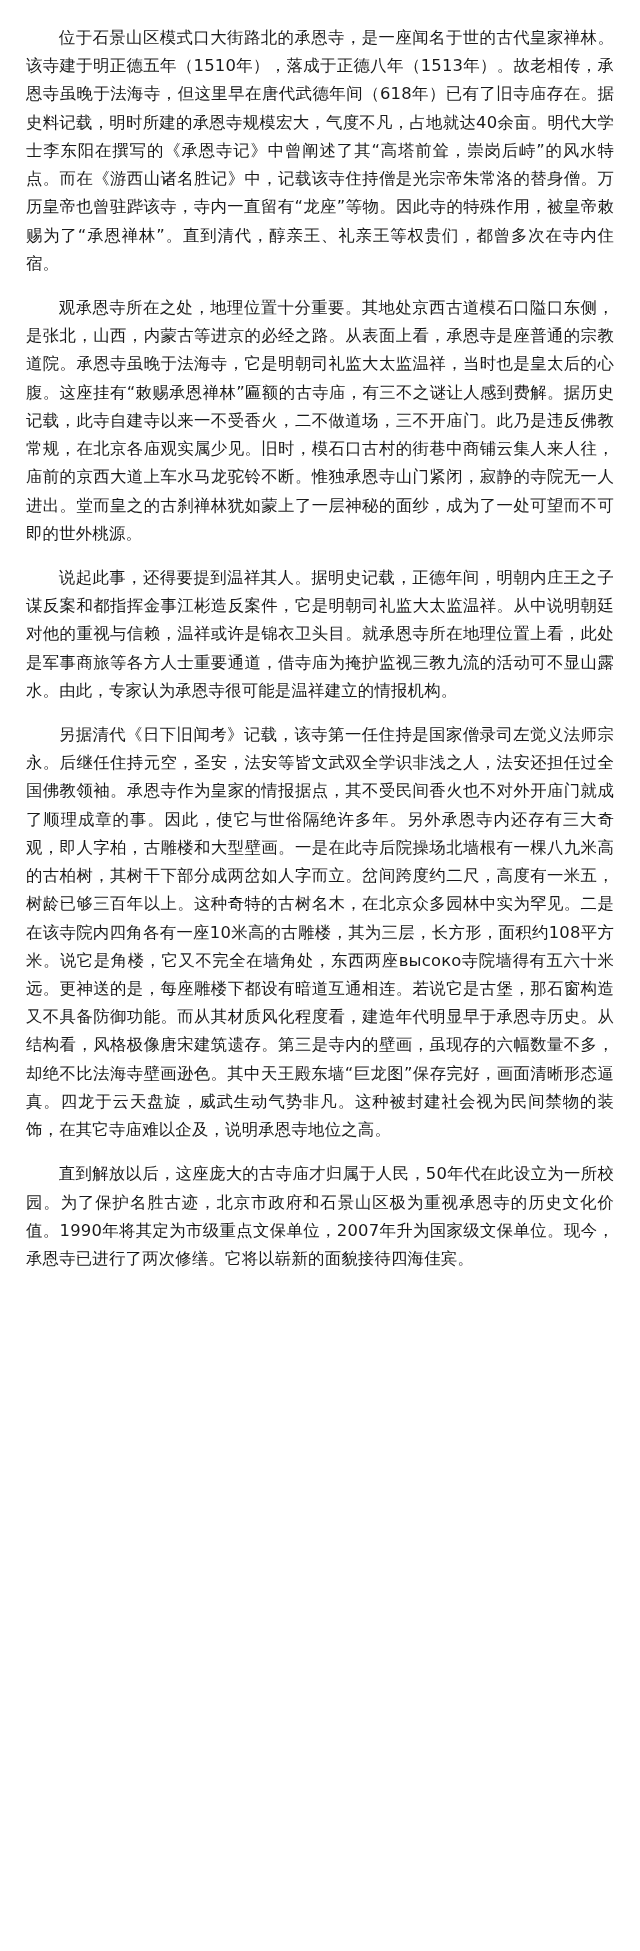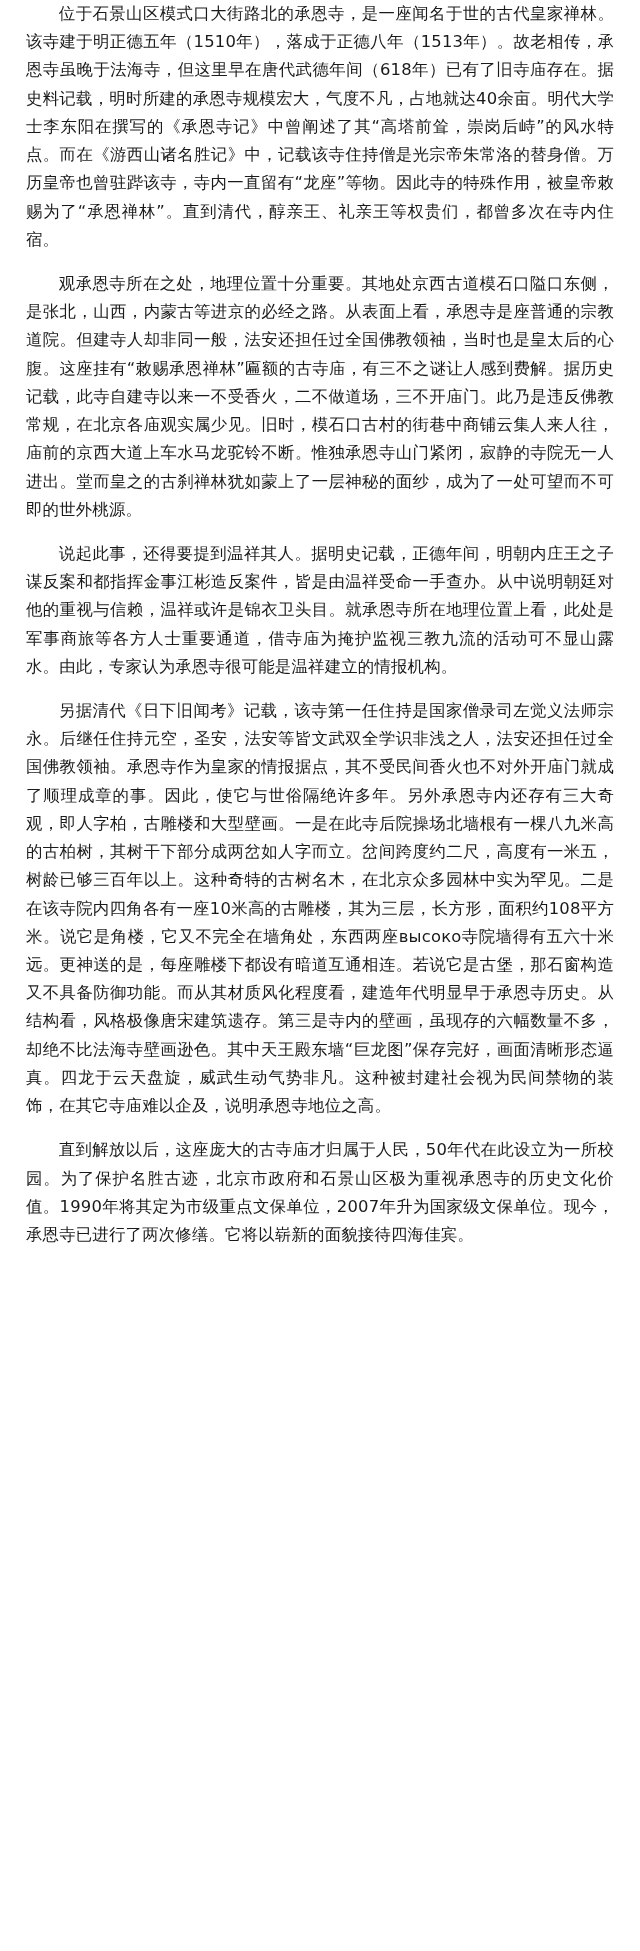--- a/index.html
+++ b/index.html
@@ -8,21 +8,21 @@
     background: #ffffff;
   }
   body {
     width: 640px;
     min-height: 1951px;
     font-family: "DejaVu Sans", "Liberation Sans", sans-serif;
   }
   #doc {
     box-sizing: border-box;
     width: 640px;
-    padding: 0 26px 10px 26px;
+    padding: 24px 26px 10px 26px;
   }
   .para {
     margin: 0 0 16px 0;
     font-size: 16.4px;
     line-height: 1.72;
     color: #1a1a1a;
     text-align: justify;
     text-justify: inter-ideograph;
     text-indent: 2em;
     letter-spacing: 0.2px;
@@ -30,17 +30,17 @@
   }
   .para:last-child {
     margin-bottom: 16px;
   }
 </style>
 </head>
 <body>
 
 <div id="doc">
   <p class="para">位于石景山区模式口大街路北的承恩寺，是一座闻名于世的古代皇家禅林。该寺建于明正德五年（1510年），落成于正德八年（1513年）。故老相传，承恩寺虽晚于法海寺，但这里早在唐代武德年间（618年）已有了旧寺庙存在。据史料记载，明时所建的承恩寺规模宏大，气度不凡，占地就达40余亩。明代大学士李东阳在撰写的《承恩寺记》中曾阐述了其“高塔前耸，崇岗后峙”的风水特点。而在《游西山诸名胜记》中，记载该寺住持僧是光宗帝朱常洛的替身僧。万历皇帝也曾驻跸该寺，寺内一直留有“龙座”等物。因此寺的特殊作用，被皇帝敕赐为了“承恩禅林”。直到清代，醇亲王、礼亲王等权贵们，都曾多次在寺内住宿。</p>
-  <p class="para">观承恩寺所在之处，地理位置十分重要。其地处京西古道模石口隘口东侧，是张北，山西，内蒙古等进京的必经之路。从表面上看，承恩寺是座普通的宗教道院。但建寺人却非同一般，法安还担任过全国佛教领袖，当时也是皇太后的心腹。这座挂有“敕赐承恩禅林”匾额的古寺庙，有三不之谜让人感到费解。据历史记载，此寺自建寺以来一不受香火，二不做道场，三不开庙门。此乃是违反佛教常规，在北京各庙观实属少见。旧时，模石口古村的街巷中商铺云集人来人往，庙前的京西大道上车水马龙驼铃不断。惟独承恩寺山门紧闭，寂静的寺院无一人进出。堂而皇之的古刹禅林犹如蒙上了一层神秘的面纱，成为了一处可望而不可即的世外桃源。</p>
-  <p class="para">说起此事，还得要提到温祥其人。据明史记载，正德年间，明朝内庄王之子谋反案和都指挥金事江彬造反案件，皆是由温祥受命一手查办。从中说明朝廷对他的重视与信赖，温祥或许是锦衣卫头目。就承恩寺所在地理位置上看，此处是军事商旅等各方人士重要通道，借寺庙为掩护监视三教九流的活动可不显山露水。由此，专家认为承恩寺很可能是温祥建立的情报机构。</p>
+  <p class="para">观承恩寺所在之处，地理位置十分重要。其地处京西古道模石口隘口东侧，是张北，山西，内蒙古等进京的必经之路。从表面上看，承恩寺是座普通的宗教道院。承恩寺虽晚于法海寺，它是明朝司礼监大太监温祥，当时也是皇太后的心腹。这座挂有“敕赐承恩禅林”匾额的古寺庙，有三不之谜让人感到费解。据历史记载，此寺自建寺以来一不受香火，二不做道场，三不开庙门。此乃是违反佛教常规，在北京各庙观实属少见。旧时，模石口古村的街巷中商铺云集人来人往，庙前的京西大道上车水马龙驼铃不断。惟独承恩寺山门紧闭，寂静的寺院无一人进出。堂而皇之的古刹禅林犹如蒙上了一层神秘的面纱，成为了一处可望而不可即的世外桃源。</p>
+  <p class="para">说起此事，还得要提到温祥其人。据明史记载，正德年间，明朝内庄王之子谋反案和都指挥金事江彬造反案件，它是明朝司礼监大太监温祥。从中说明朝廷对他的重视与信赖，温祥或许是锦衣卫头目。就承恩寺所在地理位置上看，此处是军事商旅等各方人士重要通道，借寺庙为掩护监视三教九流的活动可不显山露水。由此，专家认为承恩寺很可能是温祥建立的情报机构。</p>
   <p class="para">另据清代《日下旧闻考》记载，该寺第一任住持是国家僧录司左觉义法师宗永。后继任住持元空，圣安，法安等皆文武双全学识非浅之人，法安还担任过全国佛教领袖。承恩寺作为皇家的情报据点，其不受民间香火也不对外开庙门就成了顺理成章的事。因此，使它与世俗隔绝许多年。另外承恩寺内还存有三大奇观，即人字柏，古雕楼和大型壁画。一是在此寺后院操场北墙根有一棵八九米高的古柏树，其树干下部分成两岔如人字而立。岔间跨度约二尺，高度有一米五，树龄已够三百年以上。这种奇特的古树名木，在北京众多园林中实为罕见。二是在该寺院内四角各有一座10米高的古雕楼，其为三层，长方形，面积约108平方米。说它是角楼，它又不完全在墙角处，东西两座высоко寺院墙得有五六十米远。更神送的是，每座雕楼下都设有暗道互通相连。若说它是古堡，那石窗构造又不具备防御功能。而从其材质风化程度看，建造年代明显早于承恩寺历史。从结构看，风格极像唐宋建筑遗存。第三是寺内的壁画，虽现存的六幅数量不多，却绝不比法海寺壁画逊色。其中天王殿东墙“巨龙图”保存完好，画面清晰形态逼真。四龙于云天盘旋，威武生动气势非凡。这种被封建社会视为民间禁物的装饰，在其它寺庙难以企及，说明承恩寺地位之高。</p>
   <p class="para">直到解放以后，这座庞大的古寺庙才归属于人民，50年代在此设立为一所校园。为了保护名胜古迹，北京市政府和石景山区极为重视承恩寺的历史文化价值。1990年将其定为市级重点文保单位，2007年升为国家级文保单位。现今，承恩寺已进行了两次修缮。它将以崭新的面貌接待四海佳宾。</p>
 </div>
 
 </body></html>

